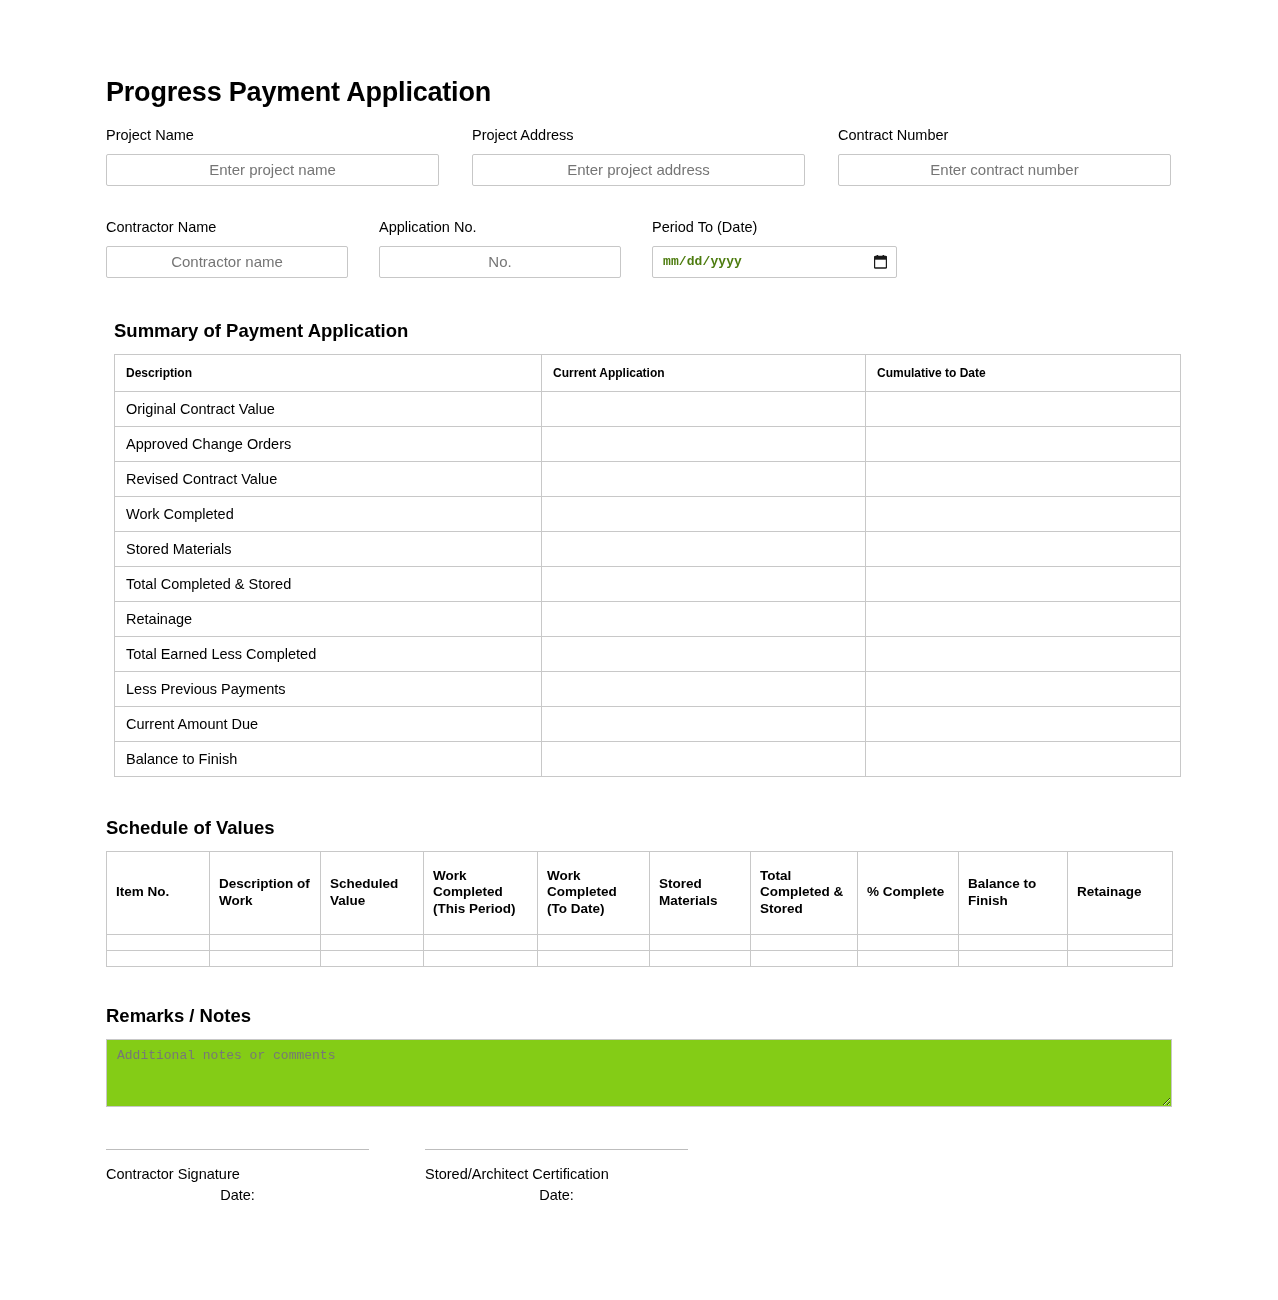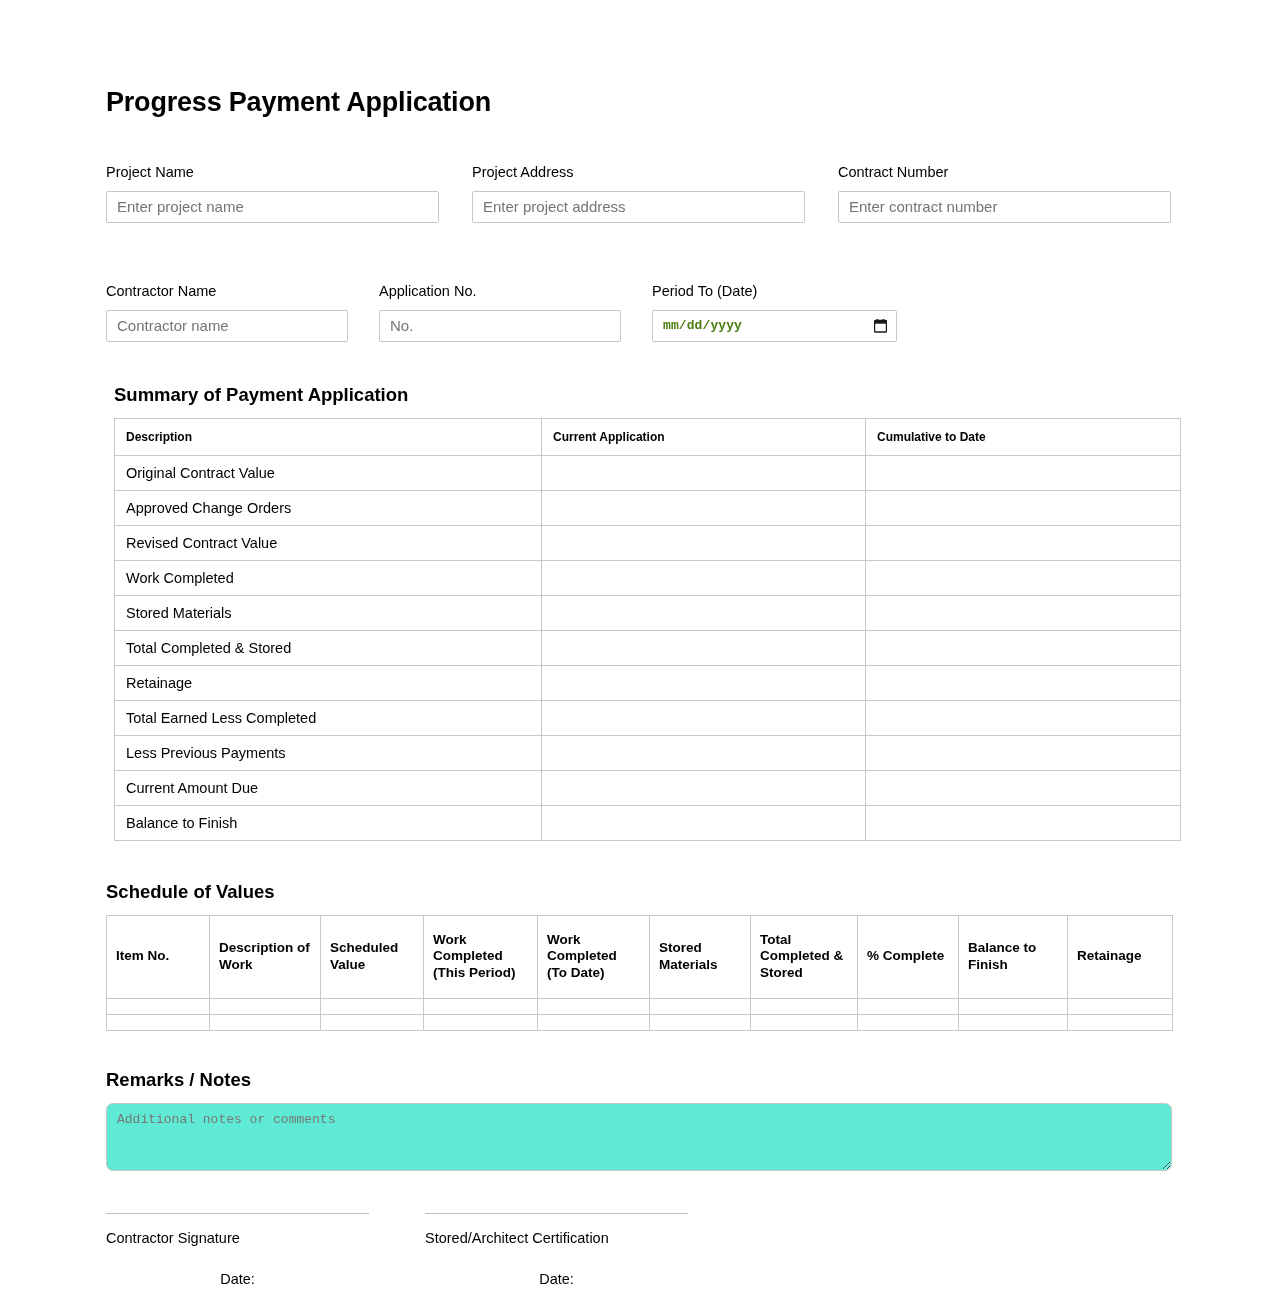--- a/index.html
+++ b/index.html
@@ -14,21 +14,21 @@
   .page {
     width: 1278px;
     height: 1300px;
     position: relative;
     padding: 0;
     overflow: hidden;
   }
   .inner {
     position: absolute;
     left: 106px;
-    top: 86px;
+    top: 76px;
     width: 1066px;
   }
 
   h1.doc-title {
     font-size: 27px;
     font-weight: bold;
     margin: 0 0 18px 0;
     letter-spacing: -0.2px;
     line-height: 1.2;
   }
@@ -48,35 +48,35 @@
   .row2 .f-appno { width: 242px; }
   .row2 .f-period { width: 245px; }
 
   .field label,
   .field .lbl {
     display: block;
     font-size: 14.5px;
     line-height: 1.35;
     margin-bottom: 8px;
     color: #000;
-    margin-top: 27px;
   }
   .field input[type="text"],
   .field input.dateinput {
     display: block;
     width: 100%;
     height: 32px;
     border: 1px solid #c7c7c7;
     border-radius: 2px;
     background: #fff;
     padding: 4px 10px;
     font-size: 15px;
     font-family: "Liberation Sans", sans-serif;
     color: #000;
     outline: none;
+    text-align: center;
   }
   .field input[type="text"]::placeholder { color: #757575; opacity: 1; }
 
   
   .datewrap {
     position: relative;
     width: 100%;
     height: 32px;
     border: 1px solid #c7c7c7;
     border-radius: 2px;
@@ -143,49 +143,49 @@
     height: 16px;
     padding: 0;
   }
 
   
   .sec-remarks { margin-top: 38px; }
   textarea.notes {
     width: 1066px;
     height: 68px;
     border: 1px solid #c7c7c7;
-    border-radius: 7px;
+    border-radius: 0;
     padding: 8px 10px;
     font-family: "Liberation Mono", monospace;
     font-size: 13px;
     color: #000;
     resize: vertical;
     outline: none;
     display: block;
-    background: #5eead4;
+    background: #84cc16;
   }
   textarea.notes::placeholder { color: #777; opacity: 1; }
 
   
   .sigs {
     margin-top: 42px;
     display: flex;
     gap: 56px;
   }
   .sigblock { width: 263px; }
   .sigline {
     border-top: 1px solid #bdbdbd;
     height: 1px;
     width: 263px;
     margin-bottom: 15px;
   }
   .sigblock .sig-label {
     font-size: 14.5px;
     line-height: 1.3;
-    margin-bottom: 22px;
+    margin-bottom: 2px;
     display: block;
   }
   .sigblock .sig-date {
     font-size: 14.5px;
     line-height: 1.3;
     display: block;
     text-align: center;
   }
 </style>
 </head>

